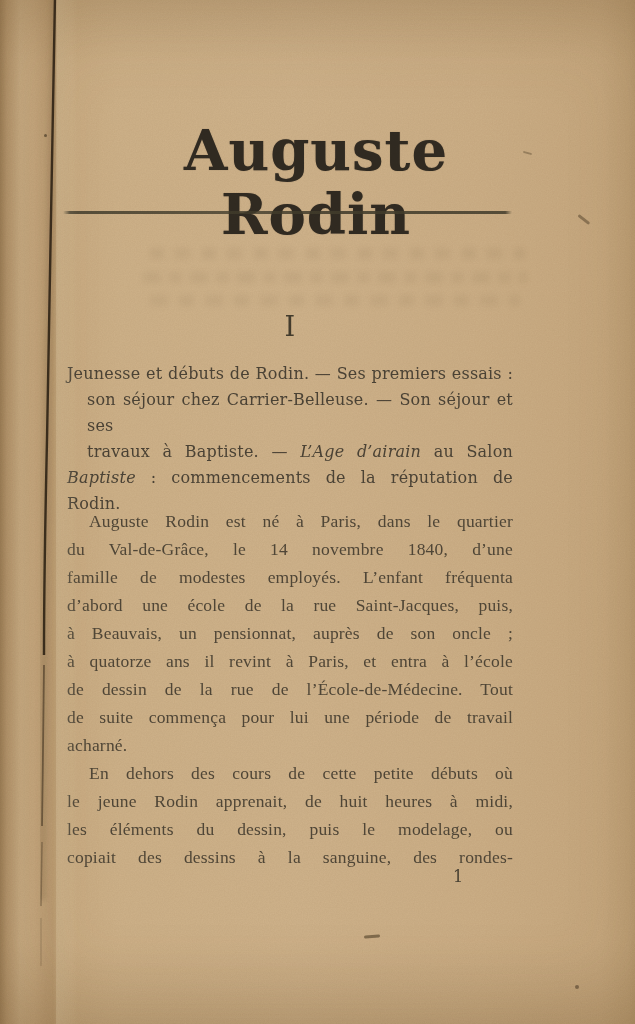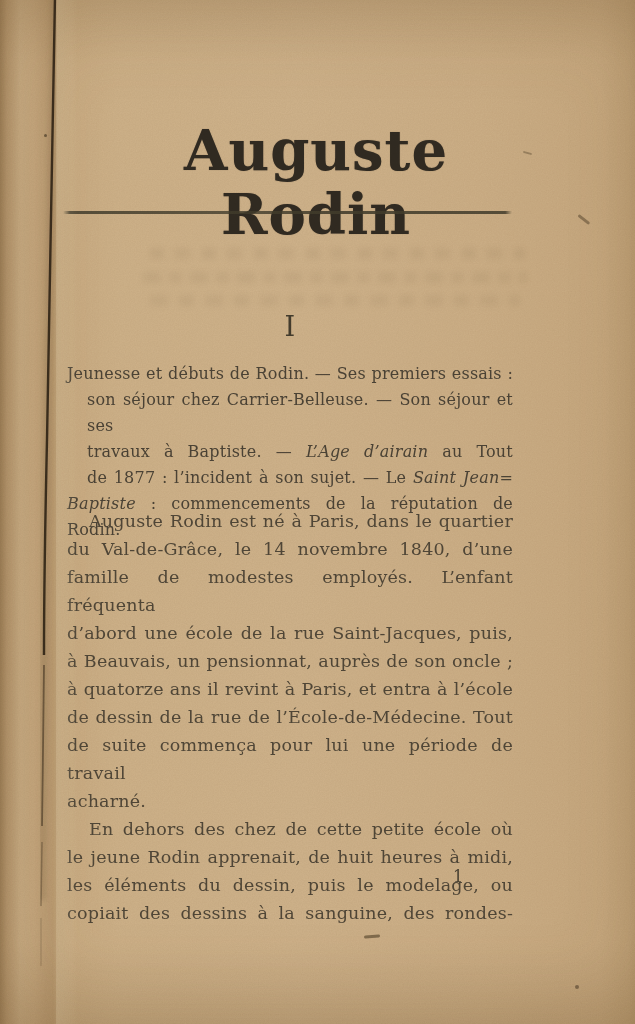--- a/index.html
+++ b/index.html
@@ -36,21 +36,21 @@
     font-size:16px;line-height:26px;color:#4f473a;letter-spacing:.2px;
   }
   .summary .sline{text-align:justify;text-align-last:justify;white-space:normal;}
   .summary .sline.ind{padding-left:20px;}
   .summary .sline.last{text-align-last:left;}
   .summary i{}
   .bodytext{
     position:absolute;left:67px;top:507px;width:446px;
     font-size:17.5px;line-height:28px;color:#544b3c;letter-spacing:.2px;
   }
-  .bodytext .bline{text-align:justify;text-align-last:justify;}
+  .bodytext .bline{text-align:justify;text-align-last:justify;font-family:Liberation Serif, serif;}
   .bodytext .bline.ind1{padding-left:22px;}
   .bodytext .bline.endp{text-align-last:left;}
   .page-number{
     position:absolute;left:448px;top:867px;width:20px;text-align:center;
     font-size:16px;color:#4a4336;
   }
   
   .ghost{position:absolute;filter:blur(3px);opacity:.10;pointer-events:none;}
   .ghost.g1{left:150px;top:248px;width:375px;height:11px;
     background:repeating-linear-gradient(90deg, rgba(105,85,55,.8) 0 14px, transparent 14px 24px, rgba(105,85,55,.7) 24px 40px, transparent 40px 52px);}
@@ -83,36 +83,35 @@
   <div class="ghost g3"></div>
 
   <div class="page-title">Auguste Rodin</div>
   <div class="title-rule"></div>
 
   <div class="chapter-numeral">I</div>
 
   <div class="summary">
     <div class="sline"><span>Jeunesse et débuts de Rodin. — Ses premiers essais :</span></div>
     <div class="sline ind"><span>son séjour chez Carrier-Belleuse. — Son séjour et ses</span></div>
-    <div class="sline ind"><span>travaux à Baptiste. — </span><i>L’Age d’airain</i><span> au Tout</span></div>
-    <div class="sline ind"><span>de 1877 : l’incident à son sujet. — Le </span><i>Saint Jean=</i></div>
+    <div class="sline ind"><span>travaux à Baptiste. — </span><i>L’Age d’airain</i><span> au Salon</span></div>
     <div class="sline last"><i>Baptiste</i><span> : commencements de la réputation de Rodin.</span></div>
   </div>
 
   <div class="bodytext">
     <div class="bline ind1">Auguste Rodin est né à Paris, dans le quartier</div>
     <div class="bline">du Val-de-Grâce, le 14 novembre 1840, d’une</div>
     <div class="bline">famille de modestes employés. L’enfant fréquenta</div>
     <div class="bline">d’abord une école de la rue Saint-Jacques, puis,</div>
     <div class="bline">à Beauvais, un pensionnat, auprès de son oncle ;</div>
     <div class="bline">à quatorze ans il revint à Paris, et entra à l’école</div>
     <div class="bline">de dessin de la rue de l’École-de-Médecine. Tout</div>
     <div class="bline">de suite commença pour lui une période de travail</div>
     <div class="bline endp">acharné.</div>
-    <div class="bline ind1">En dehors des chez de cette petite école où</div>
+    <div class="bline ind1">En dehors des cours de cette petite débuts où</div>
     <div class="bline">le jeune Rodin apprenait, de huit heures à midi,</div>
     <div class="bline">les éléments du dessin, puis le modelage, ou</div>
     <div class="bline">copiait des dessins à la sanguine, des rondes-</div>
   </div>
 
   <div class="page-number">1</div>
 
   <svg class="gutter-svg" width="120" height="1024" viewBox="0 0 120 1024">
     <defs>
       <filter id="soft">

